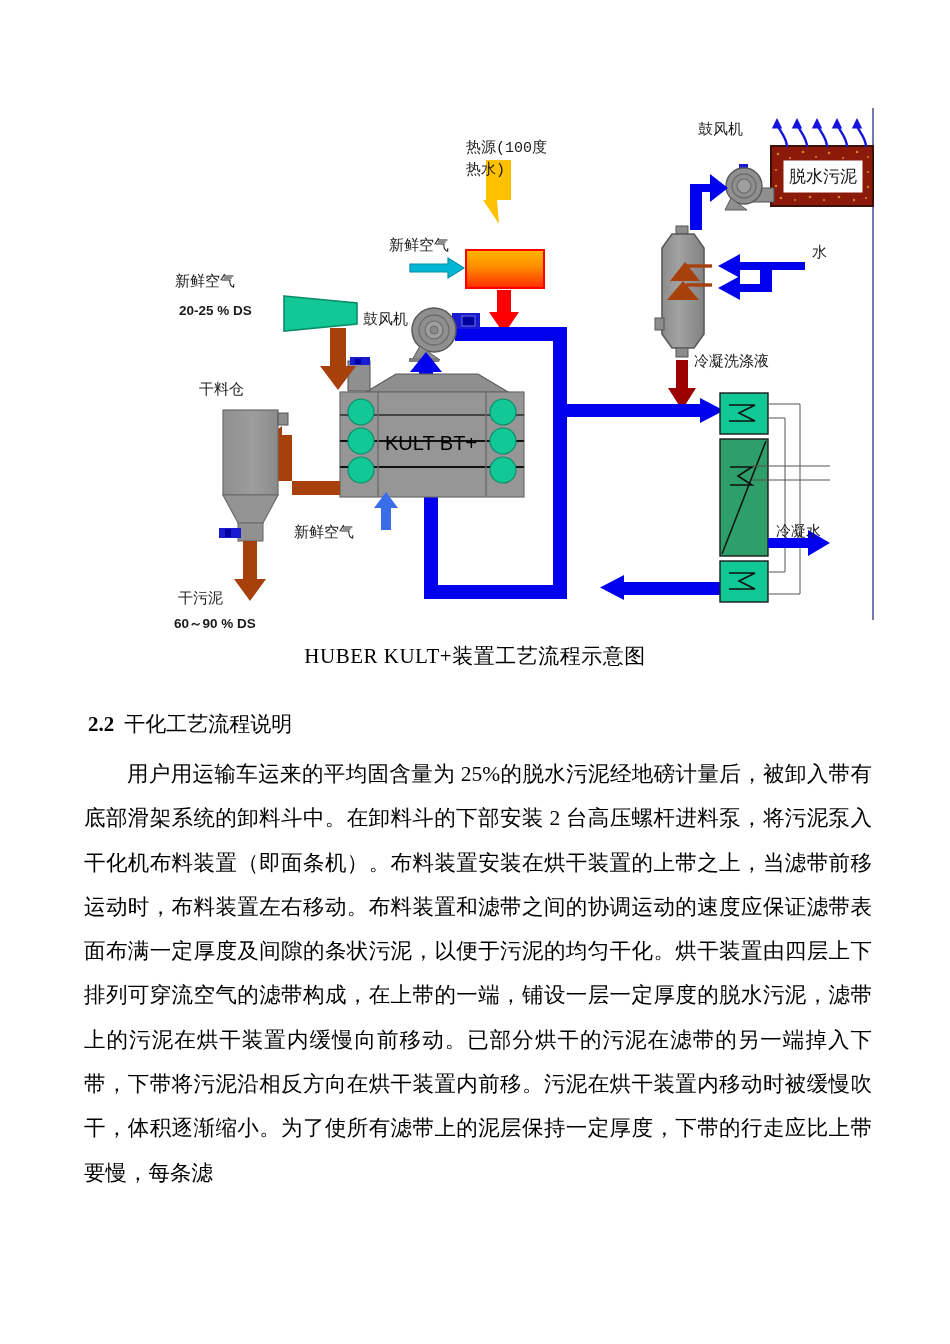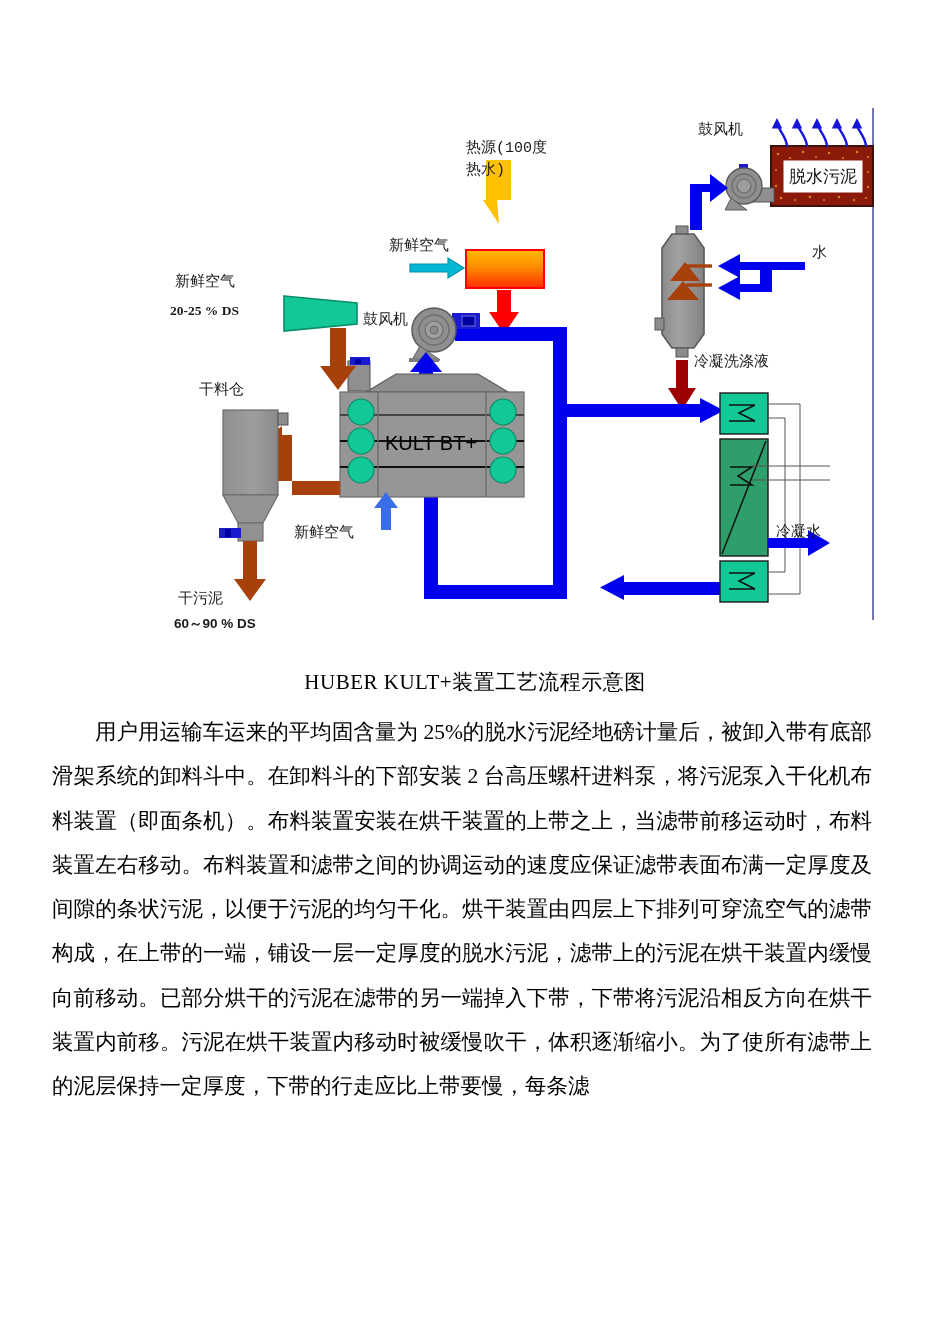--- a/index.html
+++ b/index.html
@@ -21,32 +21,32 @@
   .kultlabel{
     position:absolute;font-family:"Liberation Sans","DejaVu Sans",sans-serif;
     font-size:20px;color:#000;white-space:pre;
   }
   .bflabel{
     position:absolute;font-family:"Liberation Serif","DejaVu Serif",serif;
     font-size:17px;color:#111;white-space:pre;
   }
 
   
-  #doc{position:absolute;left:0;top:658px;width:950px;}
+  #doc{position:absolute;left:0;top:632px;width:950px;}
   .figcap{
     text-align:center;font-size:21px;letter-spacing:.5px;
     margin:10px 0 0 0;
   }
   .sect{
     margin:40px 0 0 88px;font-size:21px;
   }
   .sect .num{font-weight:bold;font-family:"Liberation Serif",serif;}
   .sect .ttl{margin-left:10px;}
   .body-p{
-    margin:14px 78px 0 52px;font-size:21.5px;line-height:2.06;
+    margin:14px 78px 0 84px;font-size:21.5px;line-height:2.06;
     text-align:justify;text-justify:inter-ideograph;text-indent:2em;
   }
 </style>
 </head>
 <body>
 
 <div class="page">
 
   <div id="diagram">
 
@@ -256,21 +256,21 @@
 
       <path d="M768,538 l40,0 l0,-8 l22,13 l-22,13 l0,-8 l-40,0 z" fill="#0000ee"></path>
     </svg>
 
     <div class="dlabel" style="left:466px;top:138px;">热源(100度
 热水)</div>
 
     <div class="dlabel" style="left:389px;top:236px;">新鲜空气</div>
 
     <div class="dlabel" style="left:175px;top:272px;">新鲜空气</div>
-    <div class="dlabel unit" style="left:170px;top:301px;font-family:Liberation Serif, serif;">20-25 % DS</div>
+    <div class="dlabel unit" style="left:179px;top:301px;">20-25 % DS</div>
 
     <div class="dlabel" style="left:363px;top:310px;">鼓风机</div>
 
     <div class="dlabel" style="left:199px;top:380px;">干料仓</div>
 
     <div class="dlabel" style="left:294px;top:523px;">新鲜空气</div>
 
     <div class="dlabel" style="left:178px;top:589px;">干污泥</div>
     <div class="dlabel unit" style="left:174px;top:614px;">60～90 % DS</div>
 
@@ -284,17 +284,20 @@
 
     <div class="dlabel" style="left:694px;top:352px;">冷凝洗涤液</div>
 
     <div class="dlabel" style="left:776px;top:522px;">冷凝水</div>
   </div>
 
   <div id="doc">
 
     <div class="figcap">HUBER KULT+装置工艺流程示意图</div>
 
+    <div class="sect">
+      <span class="num">2.2</span><span class="ttl">干化工艺流程说明</span>
+    </div>
 
     <p class="body-p">用户用运输车运来的平均固含量为 25%的脱水污泥经地磅计量后，被卸入带有底部滑架系统的卸料斗中。在卸料斗的下部安装 2 台高压螺杆进料泵，将污泥泵入干化机布料装置（即面条机）。布料装置安装在烘干装置的上带之上，当滤带前移运动时，布料装置左右移动。布料装置和滤带之间的协调运动的速度应保证滤带表面布满一定厚度及间隙的条状污泥，以便于污泥的均匀干化。烘干装置由四层上下排列可穿流空气的滤带构成，在上带的一端，铺设一层一定厚度的脱水污泥，滤带上的污泥在烘干装置内缓慢向前移动。已部分烘干的污泥在滤带的另一端掉入下带，下带将污泥沿相反方向在烘干装置内前移。污泥在烘干装置内移动时被缓慢吹干，体积逐渐缩小。为了使所有滤带上的泥层保持一定厚度，下带的行走应比上带要慢，每条滤</p>
   </div>
 
 </div>
 
 </body></html>

